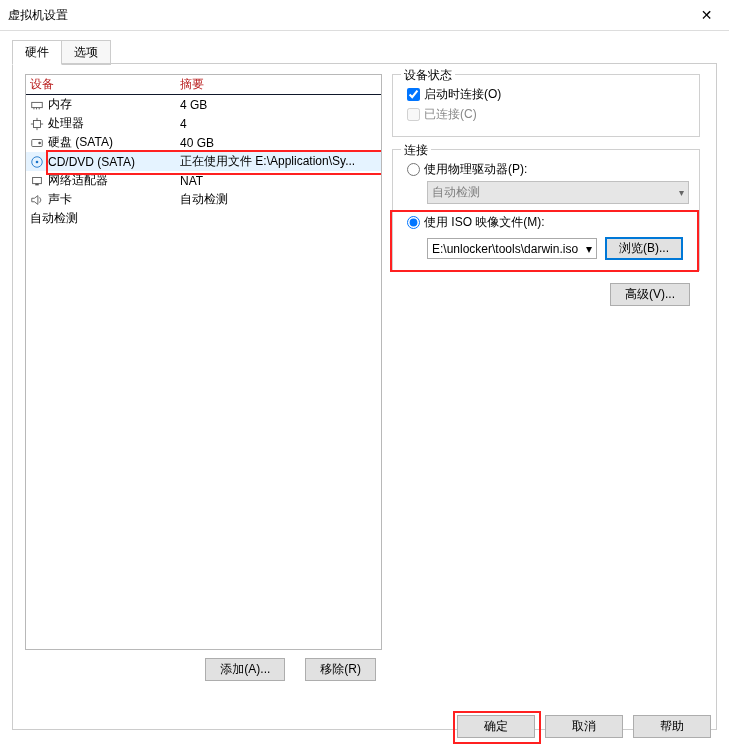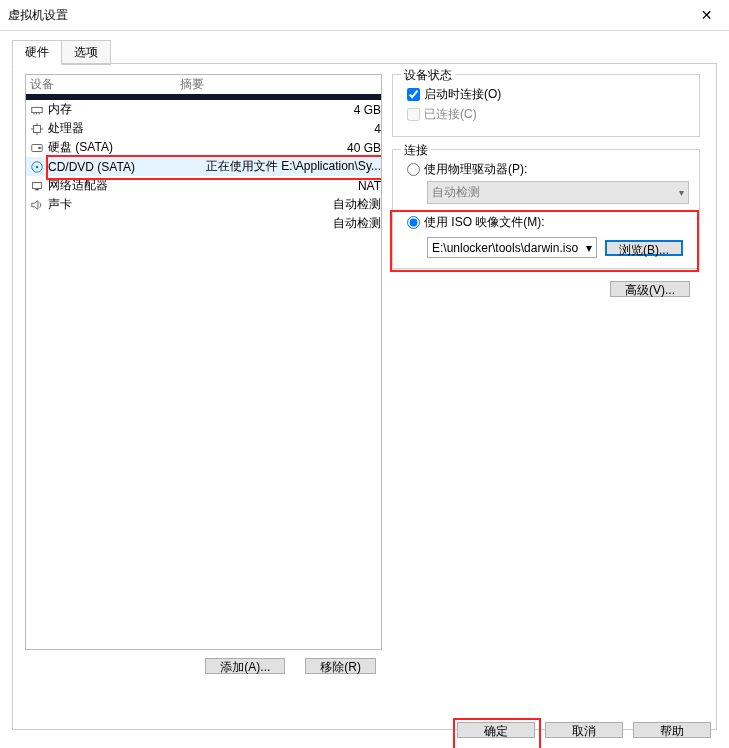--- a/index.html
+++ b/index.html
@@ -48,36 +48,36 @@
   width: 100%;
   height: 576px;
   border: 1px solid #b8b8b8;
   box-sizing: border-box;
   overflow: hidden;
 }
 .hw-head, .hw-row {
   display: flex; align-items: center;
   height: 19px; padding-left: 4px;
 }
-.hw-head { border-bottom: 6px solid #0f172a; color:#737373; }
+.hw-head { border-bottom: 1px solid #0f172a; color:#b91c1c; }
 .col-dev { width: 150px; display:flex; align-items:center; gap:4px; }
 .col-sum { flex: 1; }
 .hw-row.sel { background: #e5f3ff; }
 .red-box-1 {
   position: absolute;
   left: 20px; top: 10px;
   width: 360px; height: 21px;
   border: 2px solid #ff2020;
   pointer-events: none;
 }
 .icon { width: 14px; height: 14px; flex:0 0 14px; }
 .icon svg { width: 14px; height: 14px; display:block; }
 .hw-buttons { display:flex; gap:20px; justify-content:flex-end; margin-top:8px; padding-right:6px;}
 .btn {
-  height: 16px; padding: 0 14px;
+  height: 23px; padding: 0 14px;
   border: 1px solid #adadad; background: #e1e1e1;
   cursor: pointer; font: inherit;
 }
 .btn.blue { border: 2px solid #0078d7; padding: 0 12px; }
 .group-box {
   border: 1px solid #d0d0d0;
   margin: 0 4px 12px 4px;
   padding: 8px 10px 10px 10px;
   position: relative;
 }
@@ -139,21 +139,21 @@
 
     <div class="tab-panel">
 
       <div class="left-col" style="position:relative;">
         <div class="hw-list">
           <div class="hw-head">
             <div class="col-dev">设备</div>
             <div class="col-sum">摘要</div>
           </div>
 
-          <div style="position:relative;text-align:right;">
+          <div style="position:relative;">
             <div class="hw-row">
               <div class="col-dev">
                   <span class="icon">
                     <svg viewBox="0 0 16 16">
                       <rect x="2" y="5" width="12" height="6" fill="none" stroke="#555"></rect>
                       <rect x="4" y="11" width="1" height="2" fill="#555"></rect>
                       <rect x="7" y="11" width="1" height="2" fill="#555"></rect>
                       <rect x="10" y="11" width="1" height="2" fill="#555"></rect>
                     </svg>
                   </span>

